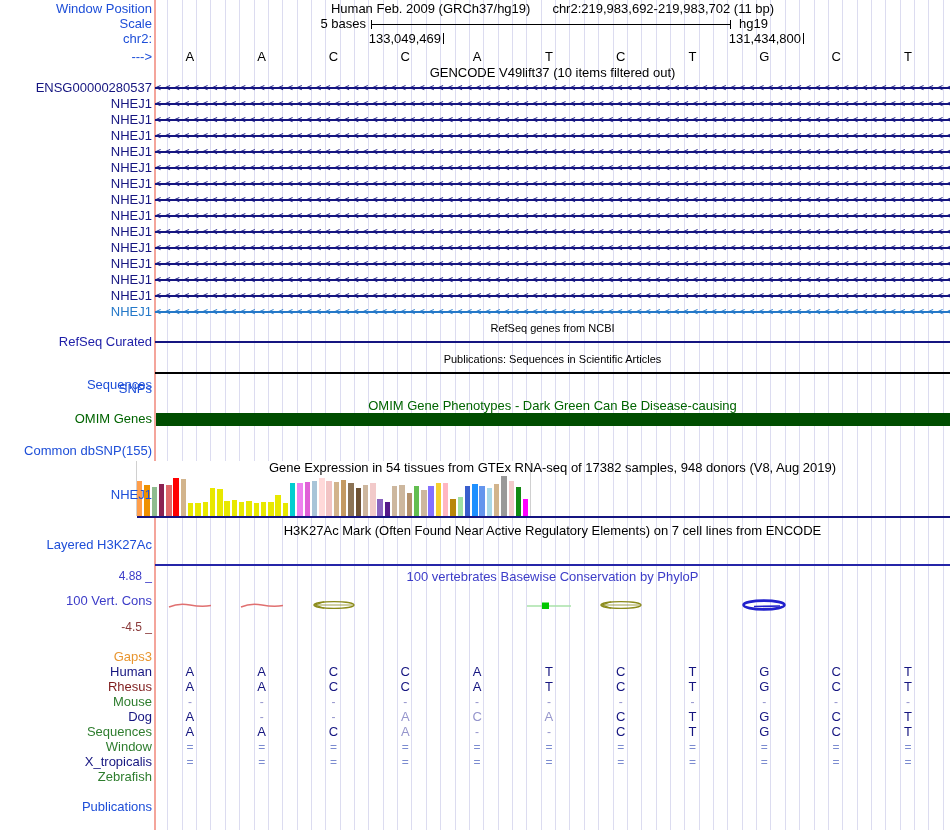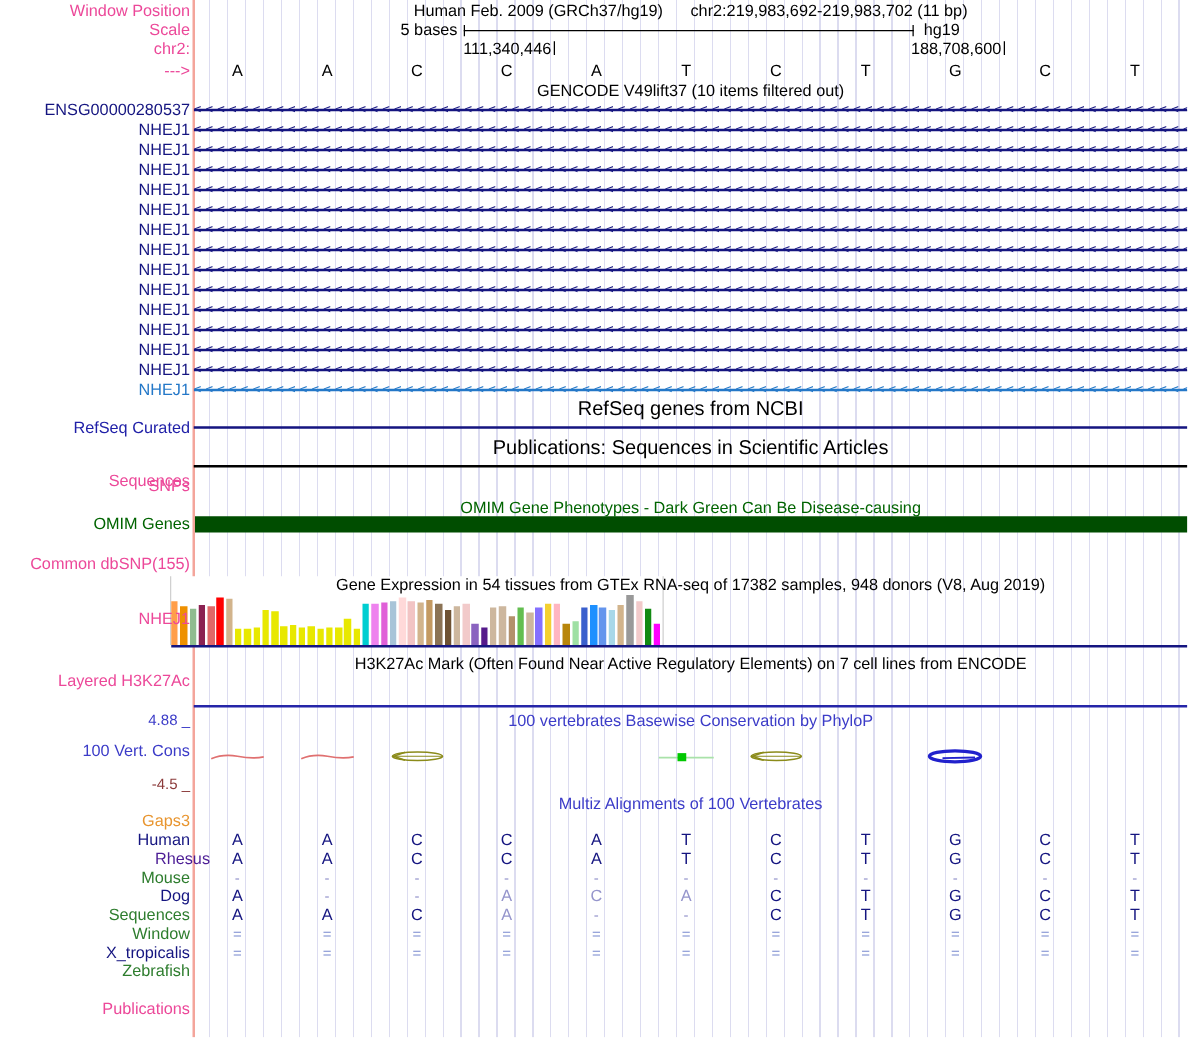--- a/index.html
+++ b/index.html
@@ -2,24 +2,24 @@
 <html><head>
 <meta charset="utf-8">
 <style>
   html,body{margin:0;padding:0;background:#fff;}
   #browser{position:relative;width:950px;height:830px;background:#fff;
     font-family:"Liberation Sans",sans-serif;overflow:hidden;color:#000;}
   .grid{position:absolute;left:154px;top:0;width:796px;height:830px;z-index:0;
     background:repeating-linear-gradient(to right,transparent 0px,transparent 13.36px,#DCDCF0 13.36px,#DCDCF0 14.36px);}
   .marker{position:absolute;left:154px;top:0;width:1.5px;height:830px;background:#F4A59B;z-index:1;}
   .lab{position:absolute;left:0;width:152px;text-align:right;font-size:13px;line-height:14px;
-    white-space:nowrap;color:#ec4899;z-index:4;}
+    white-space:nowrap;color:#1d4ed8;z-index:4;}
   .title{position:absolute;left:155px;width:795px;text-align:center;font-size:13px;line-height:14px;
     white-space:nowrap;color:#000;z-index:5;}
-  .t-sm{font-size:16px;}
+  .t-sm{font-size:11px;}
   .hl{position:absolute;z-index:2;}
   .whitebox{position:absolute;left:136px;top:461px;width:395px;height:55px;background:#fff;
     box-sizing:border-box;border-left:1px solid #D0D0D0;border-right:1px solid #D0D0D0;z-index:1;}
 </style>
 </head>
 <body>
 
 <div id="browser">
   <div class="grid"></div>
   <div class="marker"></div>
@@ -28,35 +28,34 @@
   <div class="title" style="top:2px"><span>Human Feb. 2009 (GRCh37/hg19)</span><span style="margin-left:22px">chr2:219,983,692-219,983,702 (11 bp)</span></div>
 
   <div class="lab" style="top:17px">Scale</div>
   <div class="hl" style="left:260px;top:17px;width:106px;text-align:right;font-size:13px;line-height:14px;z-index:4">5 bases</div>
   <div class="hl" style="left:371px;top:24px;width:360px;height:1px;background:#000"></div>
   <div class="hl" style="left:371px;top:20px;width:1px;height:9px;background:#000"></div>
   <div class="hl" style="left:730px;top:20px;width:1px;height:9px;background:#000"></div>
   <div class="hl" style="left:739px;top:17px;font-size:13px;line-height:14px;z-index:4">hg19</div>
 
   <div class="lab" style="top:32px">chr2:</div>
-  <div class="hl" style="left:280px;top:32px;width:161px;text-align:right;font-size:13px;line-height:14px;z-index:4">111,340,446</div>
+  <div class="hl" style="left:280px;top:32px;width:161px;text-align:right;font-size:13px;line-height:14px;z-index:4">133,049,469</div>
   <div class="hl" style="left:443px;top:33px;width:1px;height:11px;background:#000"></div>
-  <div class="hl" style="left:640px;top:32px;width:161px;text-align:right;font-size:13px;line-height:14px;z-index:4">188,708,600</div>
+  <div class="hl" style="left:640px;top:32px;width:161px;text-align:right;font-size:13px;line-height:14px;z-index:4">131,434,800</div>
   <div class="hl" style="left:803px;top:33px;width:1px;height:11px;background:#000"></div>
 
   <div class="lab" style="top:50px">---&gt;</div>
 
   <div class="title" style="top:66px">GENCODE V49lift37 (10 items filtered out)</div>
   <div class="title t-sm" style="top:321px">RefSeq genes from NCBI</div>
   <div class="title" style="top:399px;color:#006400">OMIM Gene Phenotypes - Dark Green Can Be Disease-causing</div>
   <div class="title t-sm" style="top:352px">Publications: Sequences in Scientific Articles</div>
   <div class="title" style="top:461px">Gene Expression in 54 tissues from GTEx RNA-seq of 17382 samples, 948 donors (V8, Aug 2019)</div>
   <div class="title" style="top:524px">H3K27Ac Mark (Often Found Near Active Regulatory Elements) on 7 cell lines from ENCODE</div>
   <div class="title" style="top:570px;color:#3C3CC8">100 vertebrates Basewise Conservation by PhyloP</div>
-  <div class="title" style="top:636px;color:#3C3CC8">Multiz Alignments of 100 Vertebrates</div>
 
   <div class="lab" style="top:335px;color:#2020A8">RefSeq Curated</div>
   <div class="lab" style="top:378px">Sequences</div>
   <div class="lab" style="top:382px">SNPs</div>
   <div class="lab" style="top:412px;color:#006400">OMIM Genes</div>
   <div class="lab" style="top:444px">Common dbSNP(155)</div>
   <div class="lab" style="top:488px">NHEJ1</div>
   <div class="lab" style="top:538px">Layered H3K27Ac</div>
   <div class="lab" style="top:569px;color:#3C3CC8;font-size:12px">4.88 _</div>
   <div class="lab" style="top:594px;color:#3C3CC8">100 Vert. Cons</div>
@@ -241,21 +240,21 @@
     <div style="position: absolute; left: 249.7px; top: 665px; width: 24px; text-align: center; font-size: 13px; line-height: 14px; color: rgb(21, 21, 128); z-index: 3;">A</div>
     <div style="position: absolute; left: 321.5px; top: 665px; width: 24px; text-align: center; font-size: 13px; line-height: 14px; color: rgb(21, 21, 128); z-index: 3;">C</div>
     <div style="position: absolute; left: 393.3px; top: 665px; width: 24px; text-align: center; font-size: 13px; line-height: 14px; color: rgb(21, 21, 128); z-index: 3;">C</div>
     <div style="position: absolute; left: 465.1px; top: 665px; width: 24px; text-align: center; font-size: 13px; line-height: 14px; color: rgb(21, 21, 128); z-index: 3;">A</div>
     <div style="position: absolute; left: 536.9px; top: 665px; width: 24px; text-align: center; font-size: 13px; line-height: 14px; color: rgb(21, 21, 128); z-index: 3;">T</div>
     <div style="position: absolute; left: 608.7px; top: 665px; width: 24px; text-align: center; font-size: 13px; line-height: 14px; color: rgb(21, 21, 128); z-index: 3;">C</div>
     <div style="position: absolute; left: 680.5px; top: 665px; width: 24px; text-align: center; font-size: 13px; line-height: 14px; color: rgb(21, 21, 128); z-index: 3;">T</div>
     <div style="position: absolute; left: 752.3px; top: 665px; width: 24px; text-align: center; font-size: 13px; line-height: 14px; color: rgb(21, 21, 128); z-index: 3;">G</div>
     <div style="position: absolute; left: 824.1px; top: 665px; width: 24px; text-align: center; font-size: 13px; line-height: 14px; color: rgb(21, 21, 128); z-index: 3;">C</div>
     <div style="position: absolute; left: 895.9px; top: 665px; width: 24px; text-align: center; font-size: 13px; line-height: 14px; color: rgb(21, 21, 128); z-index: 3;">T</div>
-    <div style="position: absolute; left: 16px; top: 680px; width: 152px; text-align: right; font-size: 13px; line-height: 14px; white-space: nowrap; color: #4c1d95; z-index: 4;">Rhesus</div>
+    <div style="position: absolute; left: 0px; top: 680px; width: 152px; text-align: right; font-size: 13px; line-height: 14px; white-space: nowrap; color: #7f1d1d; z-index: 4;">Rhesus</div>
     <div style="position: absolute; left: 177.9px; top: 680px; width: 24px; text-align: center; font-size: 13px; line-height: 14px; color: rgb(21, 21, 128); z-index: 3;">A</div>
     <div style="position: absolute; left: 249.7px; top: 680px; width: 24px; text-align: center; font-size: 13px; line-height: 14px; color: rgb(21, 21, 128); z-index: 3;">A</div>
     <div style="position: absolute; left: 321.5px; top: 680px; width: 24px; text-align: center; font-size: 13px; line-height: 14px; color: rgb(21, 21, 128); z-index: 3;">C</div>
     <div style="position: absolute; left: 393.3px; top: 680px; width: 24px; text-align: center; font-size: 13px; line-height: 14px; color: rgb(21, 21, 128); z-index: 3;">C</div>
     <div style="position: absolute; left: 465.1px; top: 680px; width: 24px; text-align: center; font-size: 13px; line-height: 14px; color: rgb(21, 21, 128); z-index: 3;">A</div>
     <div style="position: absolute; left: 536.9px; top: 680px; width: 24px; text-align: center; font-size: 13px; line-height: 14px; color: rgb(21, 21, 128); z-index: 3;">T</div>
     <div style="position: absolute; left: 608.7px; top: 680px; width: 24px; text-align: center; font-size: 13px; line-height: 14px; color: rgb(21, 21, 128); z-index: 3;">C</div>
     <div style="position: absolute; left: 680.5px; top: 680px; width: 24px; text-align: center; font-size: 13px; line-height: 14px; color: rgb(21, 21, 128); z-index: 3;">T</div>
     <div style="position: absolute; left: 752.3px; top: 680px; width: 24px; text-align: center; font-size: 13px; line-height: 14px; color: rgb(21, 21, 128); z-index: 3;">G</div>
     <div style="position: absolute; left: 824.1px; top: 680px; width: 24px; text-align: center; font-size: 13px; line-height: 14px; color: rgb(21, 21, 128); z-index: 3;">C</div>

